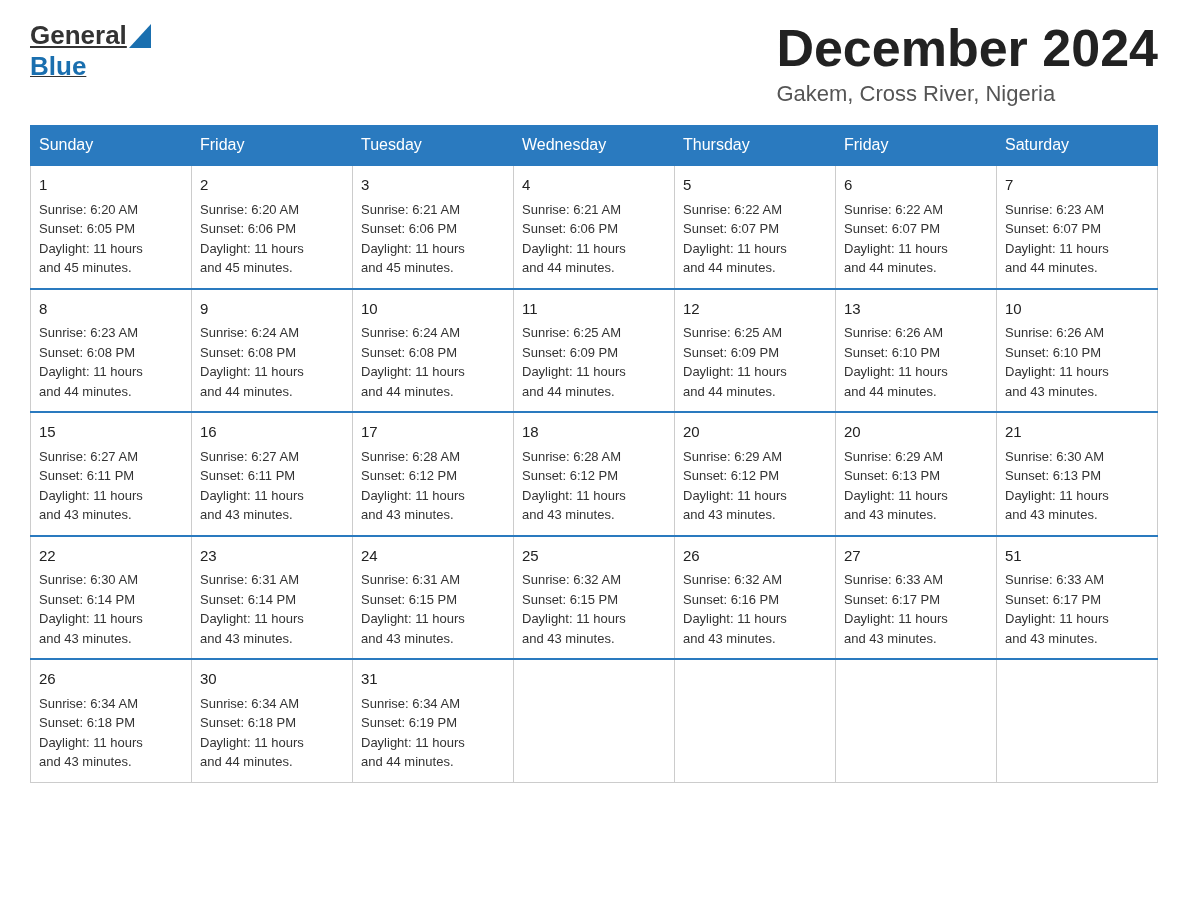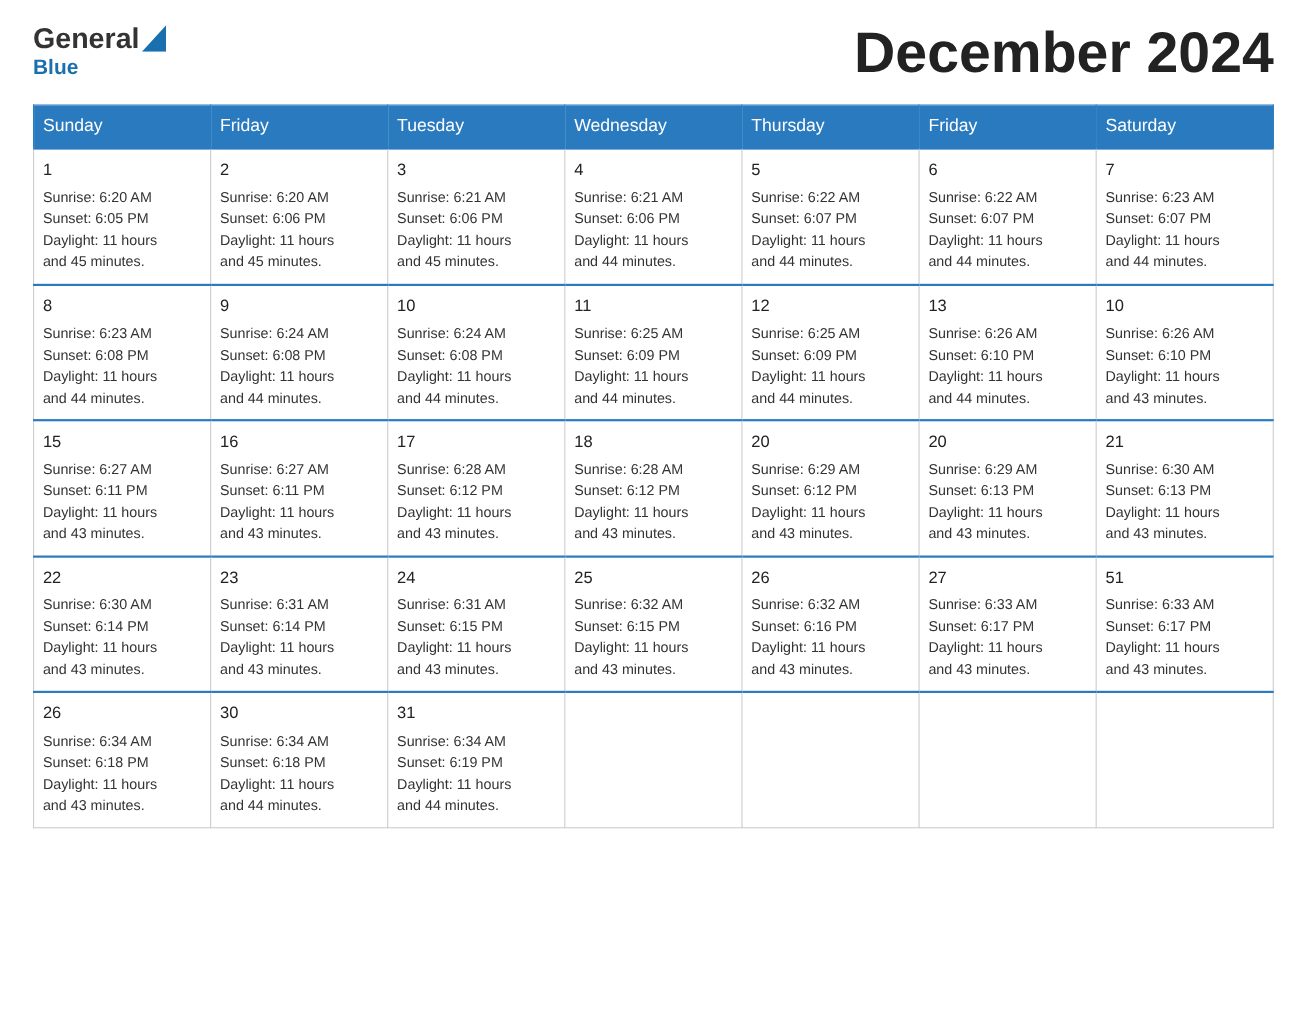--- a/index.html
+++ b/index.html
@@ -15,30 +15,31 @@
     .header-area {
       display: flex;
       justify-content: space-between;
       align-items: flex-start;
       margin-bottom: 18px;
     }
 
     .logo {
       display: flex;
       align-items: center;
+      text-decoration: underline;
     }
 
     .logo-text-general {
       font-size: 26px;
       font-weight: bold;
       color: #333;
     }
 
     .logo-text-blue {
-      font-size: 19px;
+      font-size: 26px;
       font-weight: bold;
       color: #1a6faf;
     }
 
     .logo-wrapper {
       display: flex;
       flex-direction: column;
     }
 
     .logo-top-row {
@@ -122,20 +123,21 @@
           </svg>
         </div>
       </div>
       <div>
         <span class="logo-text-blue">Blue</span>
       </div>
     </div>
   </div>
   <div class="title-area">
     <div class="month-title">December 2024</div>
+    <div class="location-title">Gakem, Cross River, Nigeria</div>
   </div>
 </div>
 
 <table class="calendar-table">
   <thead>
     <tr>
       <th>Sunday</th>
       <th>Friday</th>
       <th>Tuesday</th>
       <th>Wednesday</th>

